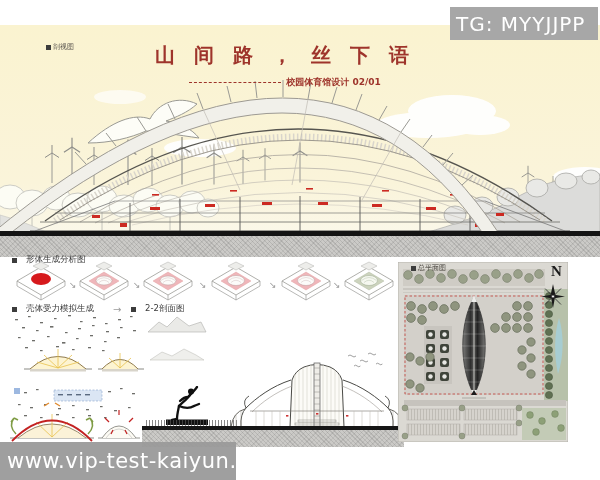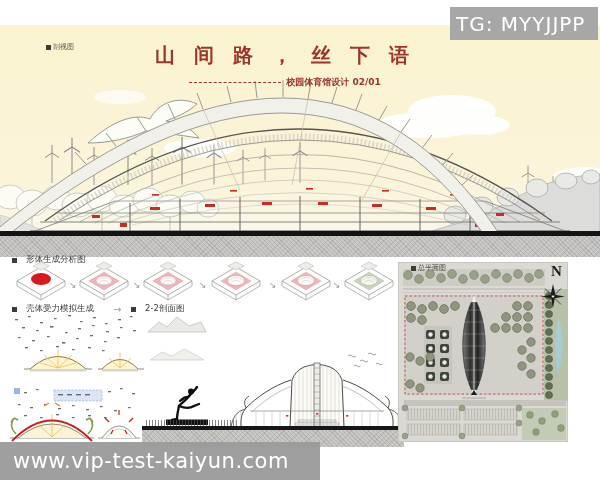--- a/index.html
+++ b/index.html
@@ -28,22 +28,22 @@
   
   .alabel{font-size:8.5px;font-weight:normal;color:#3a3a3a;display:flex;align-items:center;gap:9px;white-space:nowrap;}
   .arrow-se{color:#9a9a9a;font-size:9px;}
   .dotstrip{left:146px;top:420px;width:92px;height:7px;
             background-image:repeating-linear-gradient(90deg,#555 0 1px,transparent 1px 3px);opacity:.7;}
   
   .plan-label{left:399px;top:263px;font-size:7px;color:#44403a;display:flex;align-items:center;gap:2px;z-index:20;margin-left:12px;}
   .north-n{left:551px;top:263px;font-size:15px;font-weight:bold;color:#1c1c1c;
            font-family:"Liberation Serif","DejaVu Serif",serif;z-index:21;}
   
-  .wm-band{left:0;top:442px;width:320px;height:38px;background:rgba(154,154,154,.95);
-           color:#ffffff;display:flex;align-items:center;padding-left:13px;box-sizing:border-box;
+  .wm-band{left:0;top:442px;width:236px;height:38px;background:rgba(154,154,154,.95);
+           color:#ffffff;display:flex;align-items:center;padding-left:7px;box-sizing:border-box;
            font-size:21px;letter-spacing:.5px;z-index:50;white-space:nowrap;}
   svg{display:block;}
 </style>
 </head>
 <body>
 
 <div id="board">
 
   <svg class="abs" style="left:0;top:25px;z-index:1" width="600" height="212" viewBox="0 0 600 212">
     <defs>

